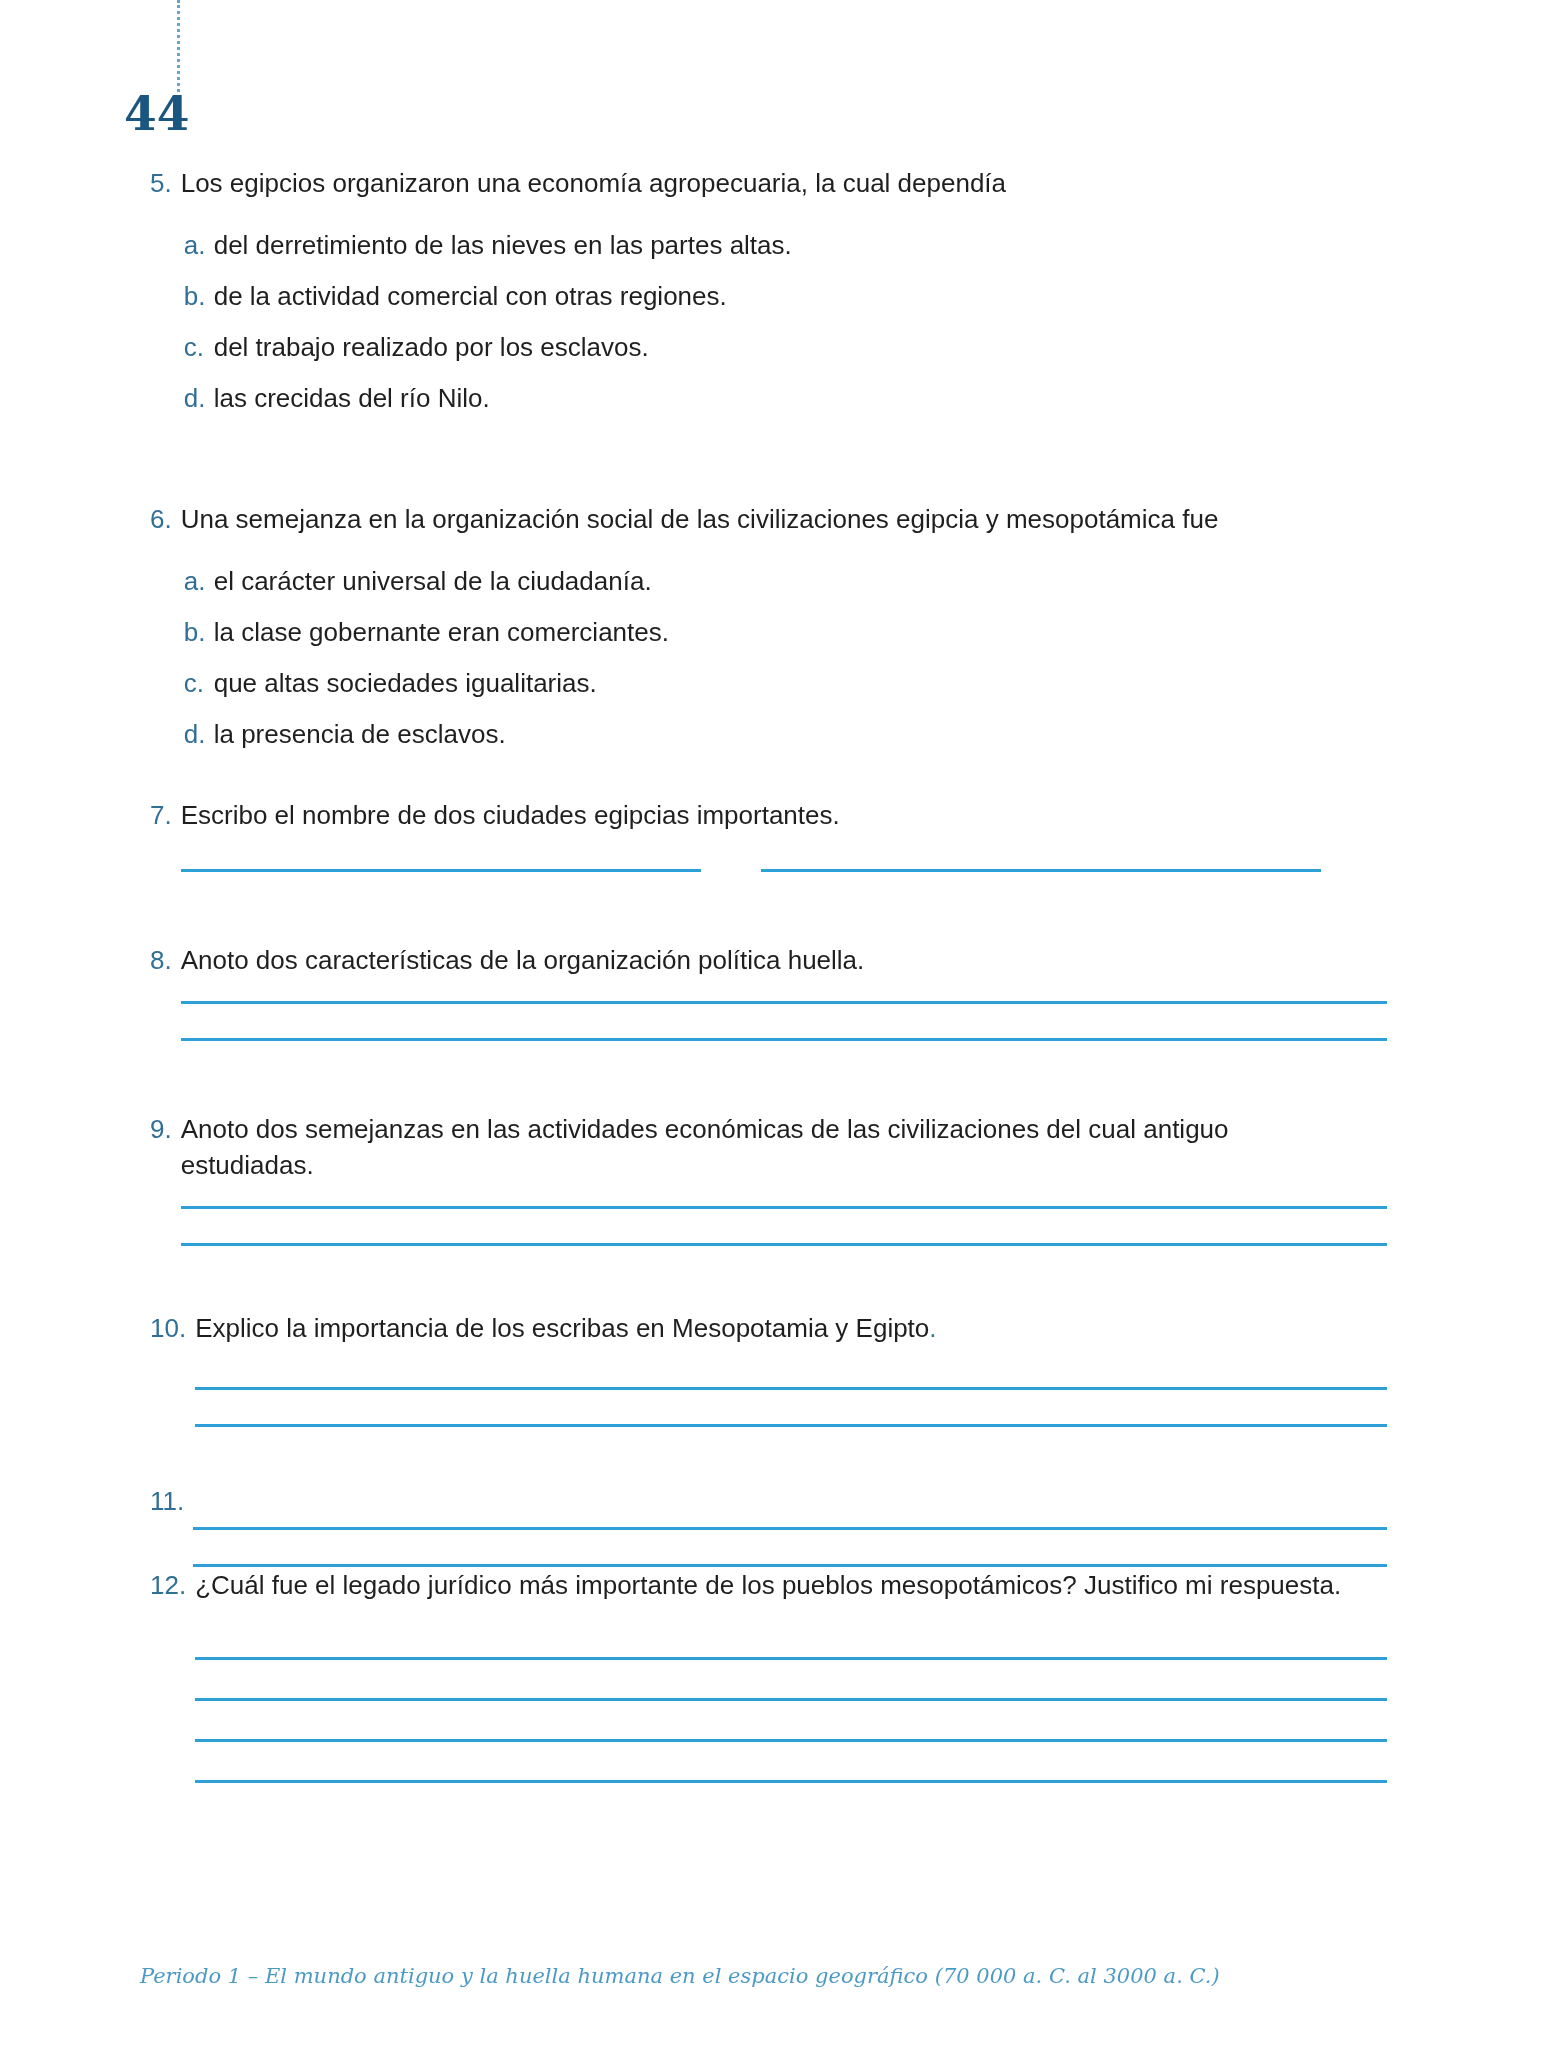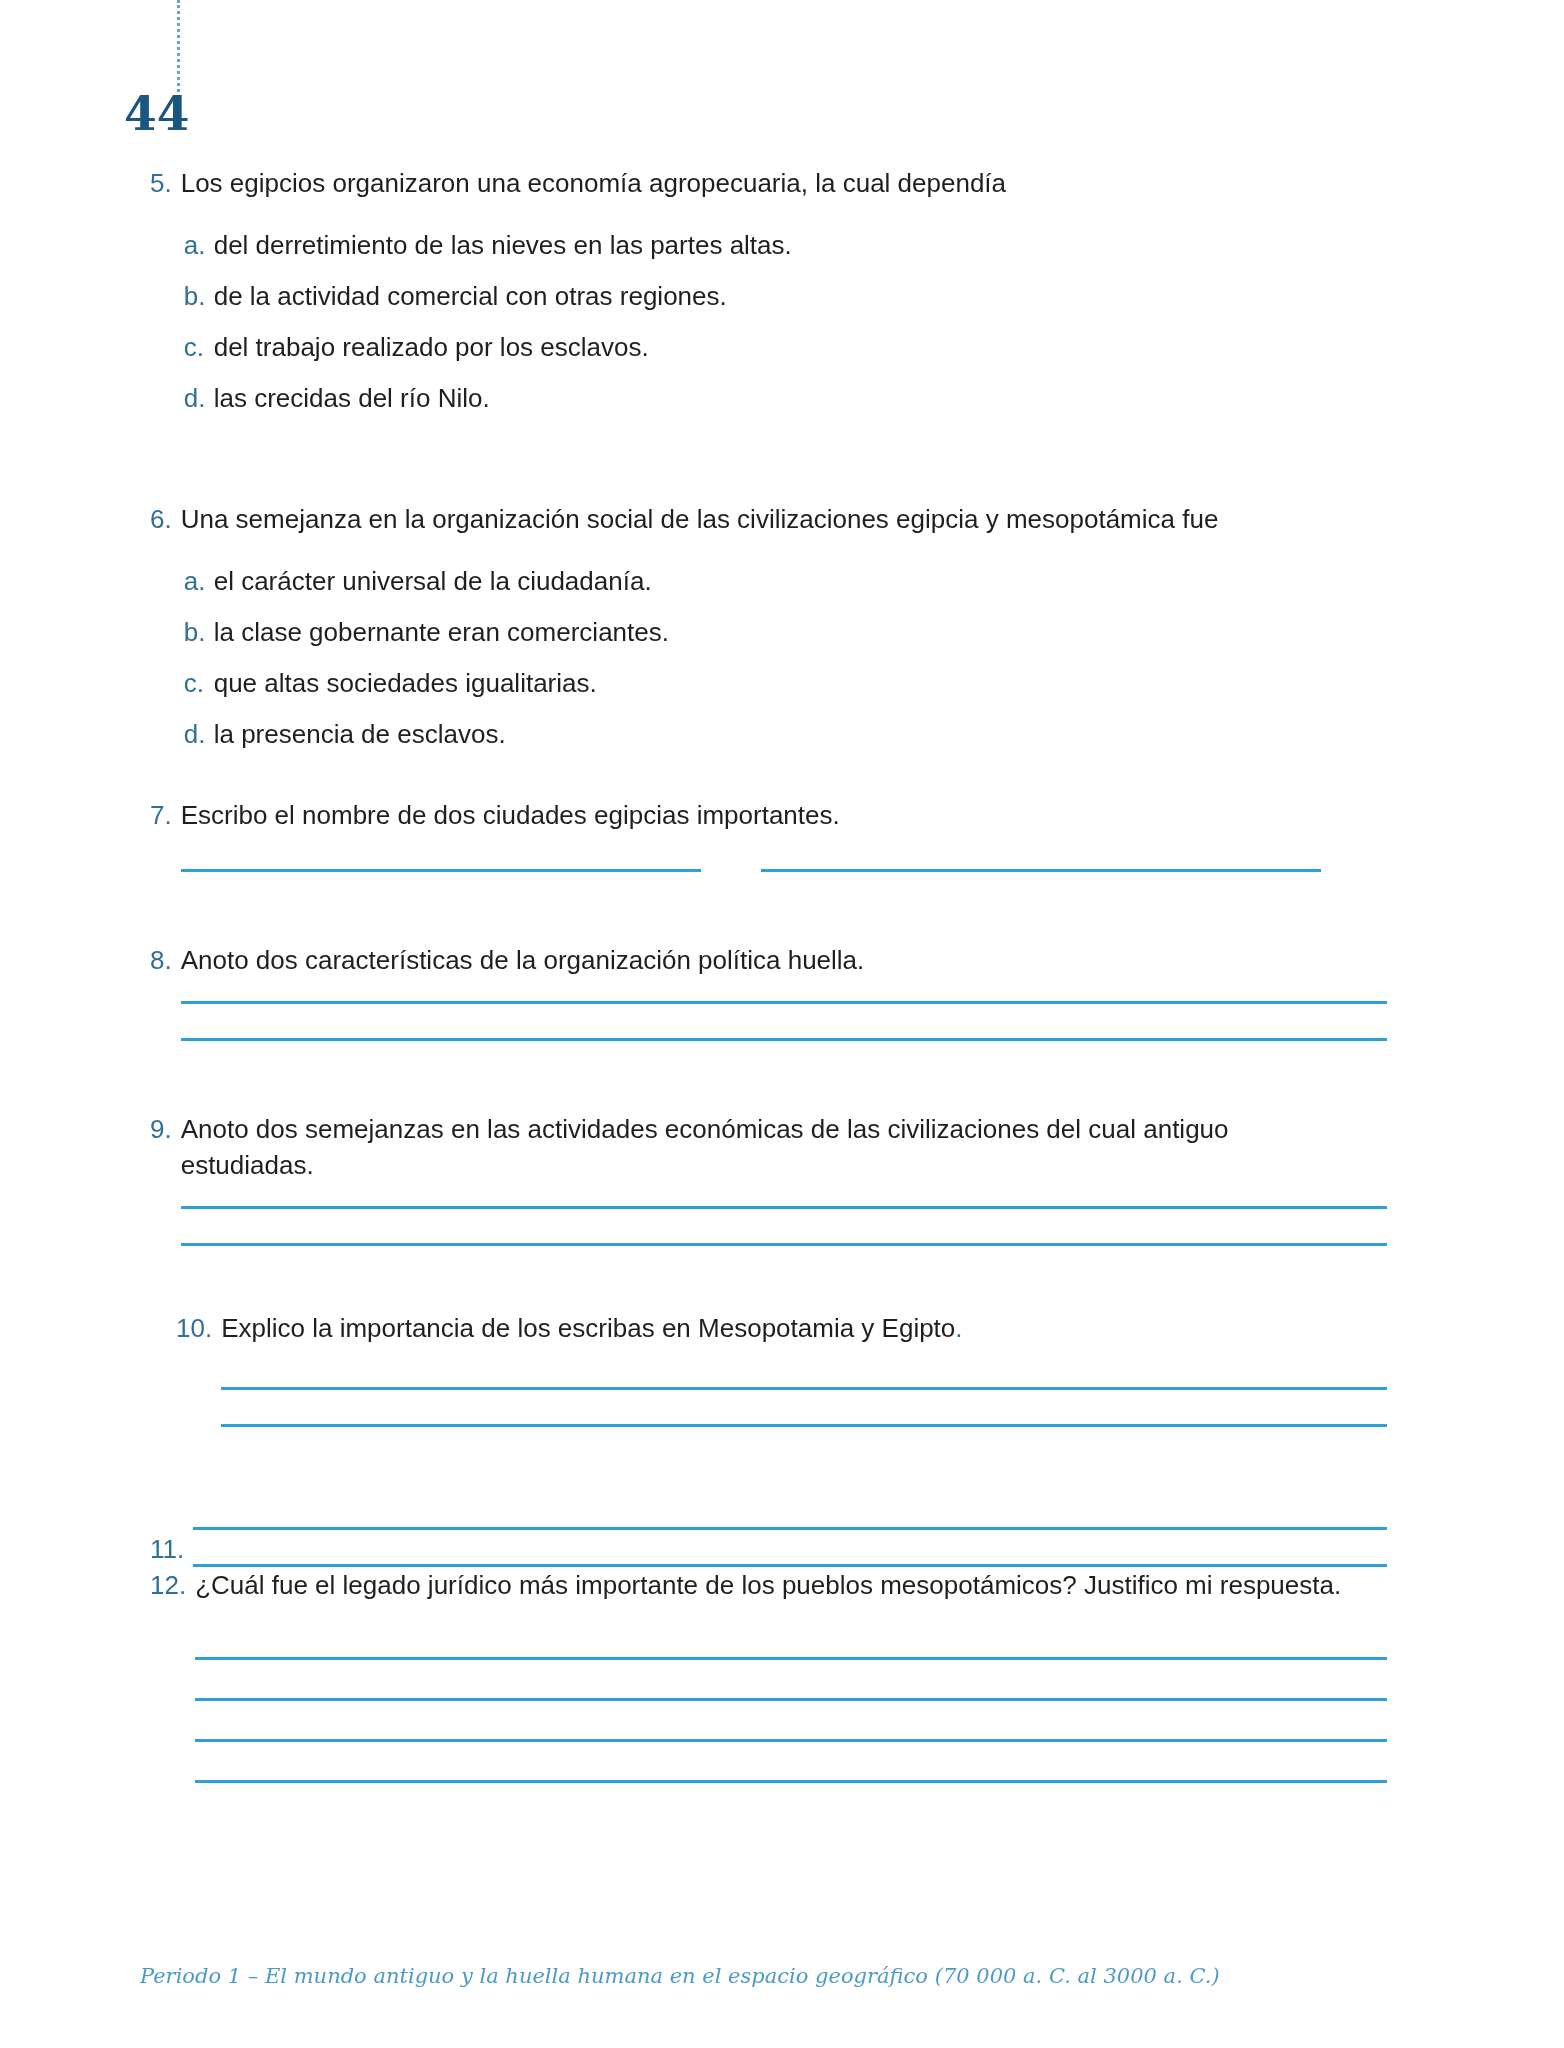--- a/index.html
+++ b/index.html
@@ -38,22 +38,22 @@
   .short-lines { display:flex; margin-top:36px; }
   .short-lines .sl1 { width:520px; }
   .short-lines .sl2 { width:560px; margin-left:60px; }
   .blue-period { color:var(--number_blue); }
   
   .q5  { margin-top:165px; }
   .q6  { margin-top:85px; }
   .q7  { margin-top:45px; }
   .q8  { margin-top:70px; }
   .q9  { margin-top:70px; }
-  .q10 { margin-top:64px;margin-left:26px; }
-  .q11 { margin-top:56px;align-items:flex-end; }
+  .q10 { margin-top:64px; }
+  .q11 { margin-top:56px; }
   .q12 { }
   .q8  .l1 { margin-top:23px; }
   .q9  .l1 { margin-top:23px; }
   .q10 .l1 { margin-top:41px; }
   .q11 .l1 { margin-top:44px; }
   .q12 .l1 { margin-top:54px; }
   .q8 .l2, .q9 .l2, .q10 .l2, .q11 .l2 { margin-top:34px; }
   .q12 .ln { margin-top:38px; }
   .footer {
     position:absolute; left:140px; top:1963px;

